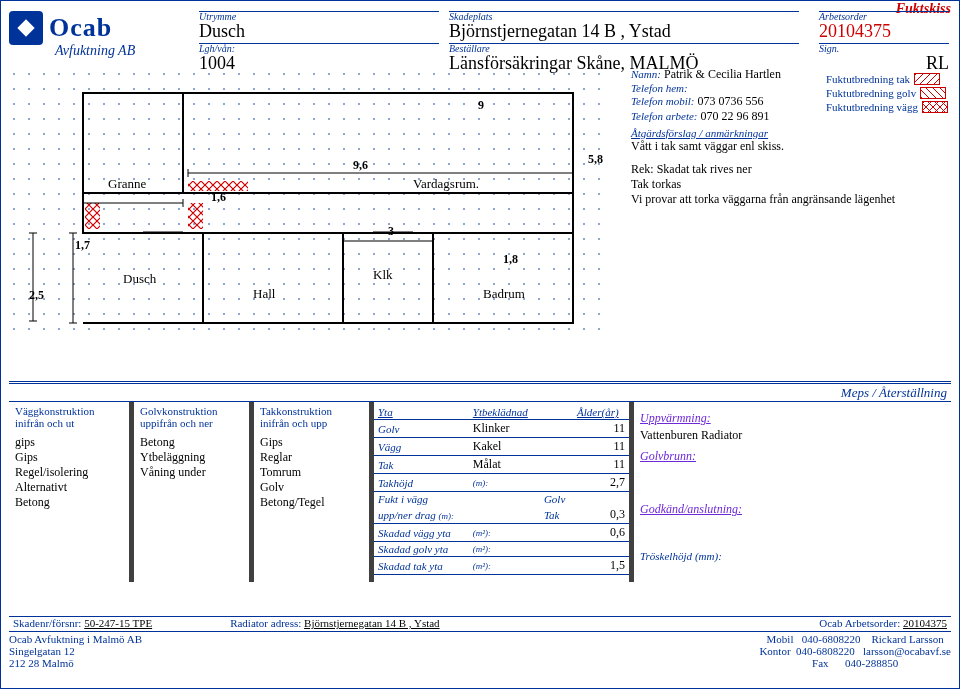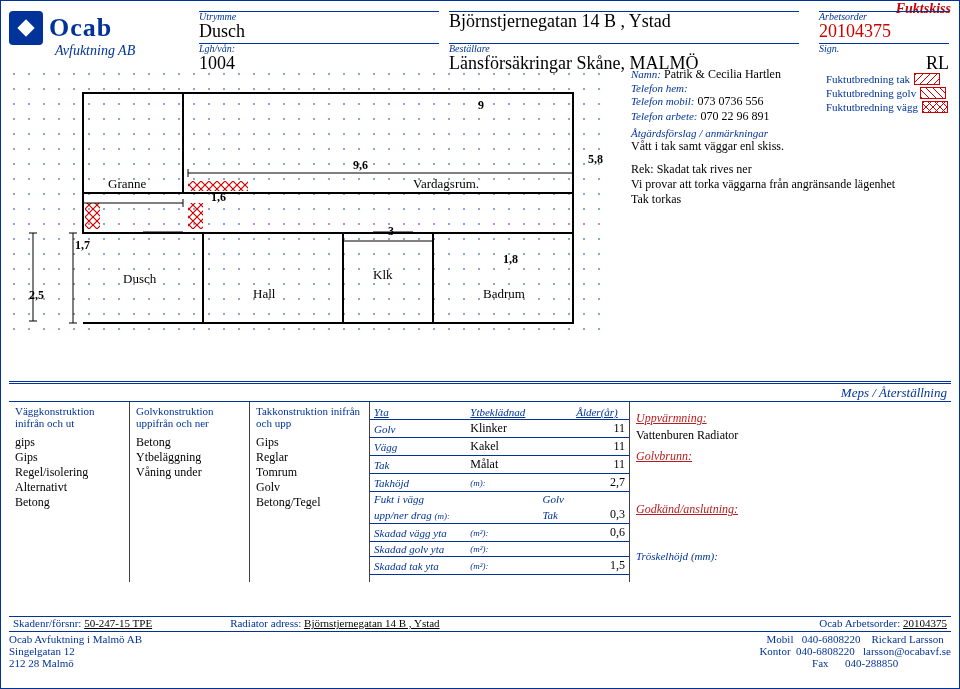--- a/index.html
+++ b/index.html
@@ -1,19 +1,19 @@
 <!DOCTYPE html>
 <html><head>
 <meta charset="utf-8">
 <style>
   html,body{margin:0;padding:0;font-family:"Times New Roman",Times,serif;font-size:12px;color:#000;background:#fff}
   .page{width:960px;height:689px;position:relative;box-sizing:border-box;border:1px solid #003399}
   .blue{color:#003399}
   .ital{font-style:italic}
-  .und{}
+  .und{text-decoration:underline}
 
   
   .header{position:absolute;left:8px;top:6px;right:8px;height:60px}
   .logo{position:absolute;left:0;top:4px;display:flex;align-items:center;gap:6px}
   .logo-mark{width:34px;height:34px;background:#003399;border-radius:4px;display:flex;align-items:center;justify-content:center}
   .logo-mark svg{width:26px;height:26px}
   .logo-text{font-weight:bold;font-size:26px;color:#003399;letter-spacing:1px}
   .logo-sub{position:absolute;left:46px;top:36px;color:#003399;font-style:italic;font-size:14px}
   .hdr-cell{position:absolute;border-top:1px solid #003399}
   .hdr-label{color:#003399;font-style:italic;font-size:10px;display:block;line-height:10px}
@@ -38,33 +38,33 @@
   .leg-diag{background:repeating-linear-gradient(135deg,#c00 0 1px,transparent 1px 5px)}
   .leg-horiz{background:repeating-linear-gradient(45deg,#c00 0 1px,transparent 1px 5px)}
   .leg-cross{background:
     repeating-linear-gradient(135deg,#c00 0 1px,transparent 1px 5px),
     repeating-linear-gradient(45deg,#c00 0 1px,transparent 1px 5px)}
 
   
   .lower-hdr{position:absolute;left:8px;top:380px;right:8px;border-top:1px solid #003399;border-bottom:1px solid #003399;height:1px}
   .meps{position:absolute;right:12px;top:384px;font-style:italic;color:#003399;font-weight:normal;font-size:13px}
   .cols{position:absolute;left:8px;top:400px;right:8px;display:flex;border-top:1px solid #003399}
-  .col{border-left:1px solid #404040;padding:3px 6px 6px;box-sizing:border-box;font-size:12px;min-height:180px}
+  .col{border-left:5px solid #404040;padding:3px 6px 6px;box-sizing:border-box;font-size:12px;min-height:180px}
   .col:first-child{border-left:none}
   .col-h{color:#003399;font-size:11px;line-height:12px;margin-bottom:6px}
   .col-body div{line-height:15px}
   .ytacol{flex:0 0 260px;padding:3px 0 0}
   .ytatab{width:100%;border-collapse:collapse;font-size:12px}
   .ytatab td{padding:1px 4px;border-bottom:0}
   .ytatab .lab2{color:#003399;font-style:italic;font-size:11px}
   .ytatab .u{text-decoration:underline}
   .ytatab .sep td{border-bottom:1px solid #003399}
   .ytatab .unith{font-size:9px;color:#003399;font-style:italic}
   .rightcol{flex:0 0 160px}
-  .rightcol .hsec{color:#b91c1c;font-style:italic;font-size:12px;margin:6px 0 2px;text-decoration:underline}
+  .rightcol .hsec{color:#6d28d9;font-style:italic;font-size:12px;margin:6px 0 2px;text-decoration:underline}
 
   
   .footbar{position:absolute;left:8px;right:8px;top:615px;height:14px;border-top:1px solid #003399;border-bottom:1px solid #003399;display:flex;font-size:11px}
   .footbar .f{padding:0 4px}
   .footbar .v{text-decoration:underline}
   .footer{position:absolute;left:8px;right:8px;top:632px;font-size:11px;color:#003399}
   .footer .fl{float:left}
   .footer .fr{float:right;text-align:center}
 </style>
 </head>
@@ -86,20 +86,21 @@
 
     <div class="hdr-cell" style="left:190px;top:4px;width:240px">
       <span class="hdr-label">Utrymme</span>
       <span class="hdr-val">Dusch</span>
     </div>
     <div class="hdr-cell" style="left:190px;top:36px;width:240px">
       <span class="hdr-label">Lgh/vån:</span>
       <span class="hdr-val">1004</span>
     </div>
     <div class="hdr-cell" style="left:440px;top:4px;width:350px">
+      <span class="hdr-label">Skadeplats</span>
       <span class="hdr-val">Björnstjernegatan 14 B , Ystad</span>
     </div>
     <div class="hdr-cell" style="left:440px;top:36px;width:350px">
       <span class="hdr-label">Beställare</span>
       <span class="hdr-val">Länsförsäkringar Skåne, MALMÖ</span>
     </div>
     <div class="hdr-cell" style="left:810px;top:4px;width:130px">
       <span class="hdr-label">Arbetsorder</span>
       <span class="hdr-val hdr-r">20104375</span>
     </div>
@@ -181,22 +182,22 @@
       <span>Patrik &amp; Cecilia Hartlen</span></div>
     <div class="lab">Telefon hem:</div>
     <div><span class="lab">Telefon mobil:</span>
       <span>073 0736 556</span></div>
     <div><span class="lab">Telefon arbete:</span>
       <span>070 22 96 891</span></div>
     <div class="lab und" style="margin-top:3px">Åtgärdsförslag / anmärkningar</div>
     <div>Vått i tak samt väggar enl skiss.</div>
     <div style="height:8px"></div>
     <div>Rek: Skadat tak rives ner</div>
+    <div>Tak torkas</div>
     <div>Vi provar att torka väggarna från angränsande lägenhet</div>
-    <div>Tak torkas</div>
   </div>
 
   <div class="leg">
     <div class="leg-row">
         <span>Fuktutbredning tak</span>
         <span class="leg-sw leg-diag"></span>
       </div>
     <div class="leg-row">
         <span>Fuktutbredning golv</span>
         <span class="leg-sw leg-horiz"></span>

